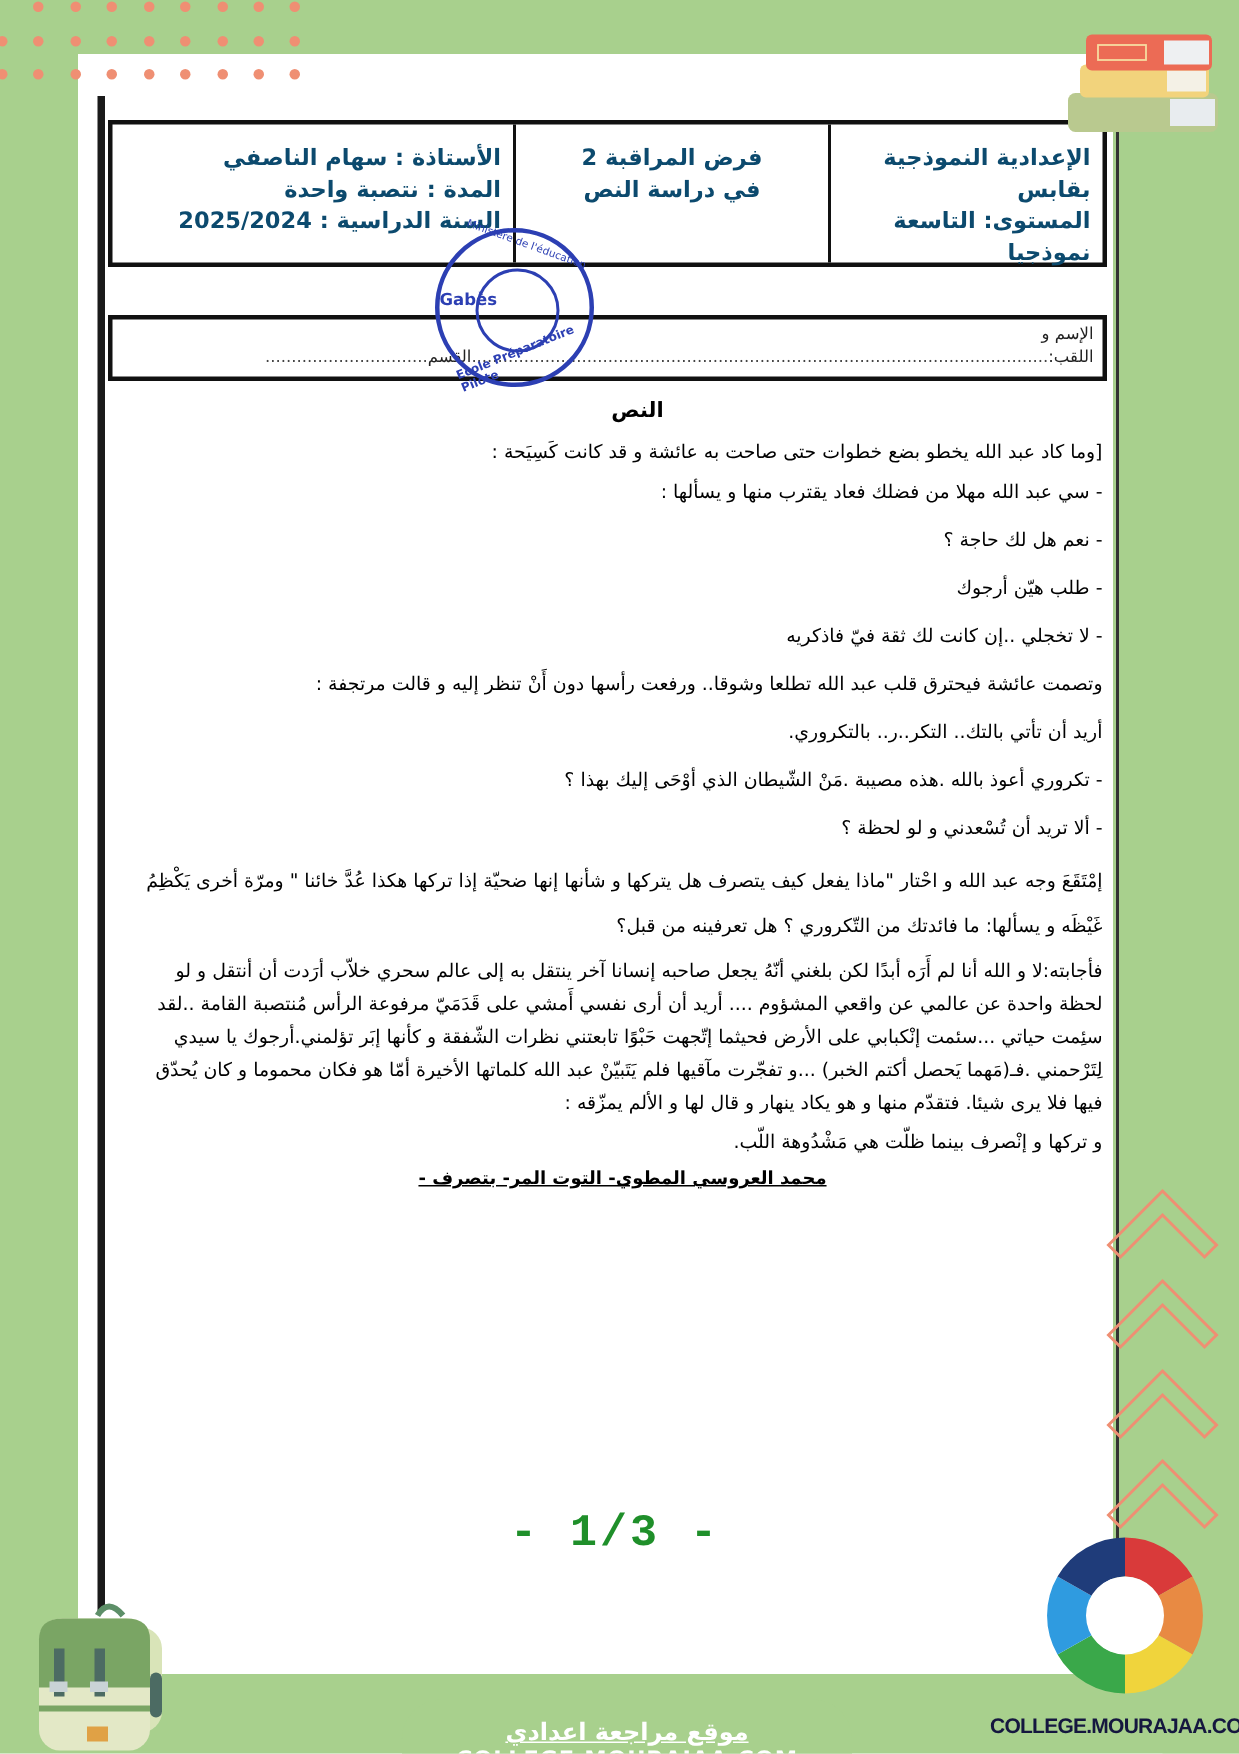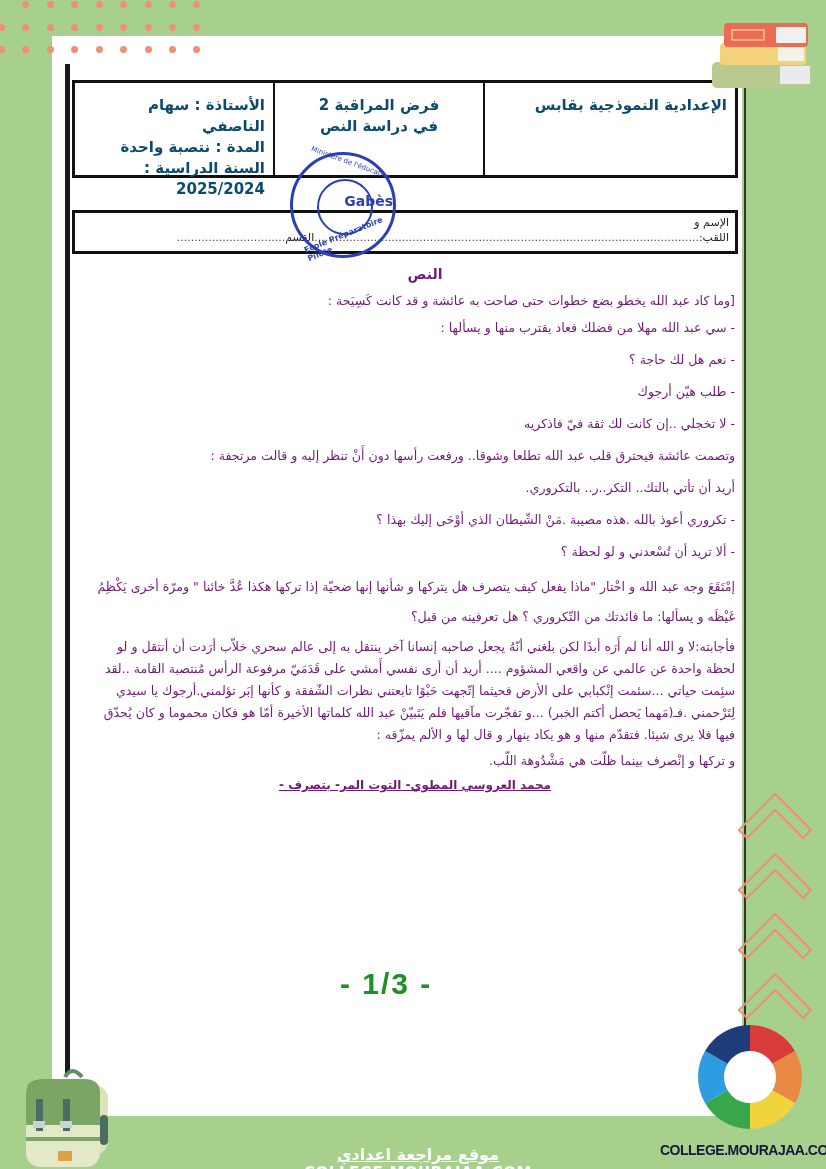--- a/index.html
+++ b/index.html
@@ -34,59 +34,59 @@
   .paper-edge-left { position:absolute; left:65px; top:64px; width:5px; height:1010px; background:#1a1a1a; }
   .paper-edge-right { position:absolute; left:744px; top:70px; width:2px; height:990px; background:#333; }
 
   
   .hdr {
     position:absolute; left:72px; top:80px; width:666px; height:98px;
     border:3px solid #111; box-sizing:border-box; display:flex; flex-direction:row-reverse;
     direction:rtl;
   }
   .hdr-cell { box-sizing:border-box; padding:12px 8px; font-weight:bold; color:#0c4a6e; font-size:15px; line-height:21px; }
-  .hdr-school { width:252px; border-left:2px solid #111; }
+  .hdr-school { width:183px; border-left:2px solid #111; }
   .hdr-exam { width:210px; border-left:2px solid #111; text-align:center; }
   .hdr-teacher { flex:1; }
 
   
   .namebox {
     position:absolute; left:72px; top:210px; width:666px; height:44px;
     border:3px solid #111; box-sizing:border-box; direction:rtl;
     font-size:11px; color:#222; padding:3px 6px;
   }
   .namebox .row2 { margin-top:2px; white-space:nowrap; overflow:hidden; }
   .dotsline { letter-spacing:1px; color:#444; }
 
   
   .stamp {
     position:absolute; left:290px; top:152px; width:106px; height:106px;
     border:3px solid #2c3fb3; border-radius:50%; box-sizing:border-box;
     color:#2c3fb3;
   }
   .stamp-inner { position:absolute; left:24px; top:24px; width:52px; height:52px; border:2px solid #2c3fb3; border-radius:50%; }
-  .stamp-city { position:absolute; left:0; width:100%; top:38px; text-align:right; font-size:14px; font-weight:bold; }
+  .stamp-city { position:absolute; left:0; width:100%; top:38px; text-align:left; font-size:11px; font-weight:bold; }
   .stamp-top { position:absolute; top:4px; left:16px; font-size:7px; transform:rotate(20deg); }
   .stamp-bottom { position:absolute; bottom:8px; left:10px; font-size:8px; font-weight:bold; transform:rotate(-22deg); }
 
   
   .body {
     position:absolute; left:95px; top:266px; width:640px;
-    direction:rtl; text-align:right; color:#701a75;
+    direction:rtl; text-align:right; color:#000000;
     font-family:"DejaVu Sans", sans-serif; font-size:12.6px;
   }
   .title { text-align:center; font-weight:bold; font-size:14px; margin-bottom:8px; margin-right:-20px; }
   .line { height:32px; line-height:32px; white-space:nowrap; }
   .line.tight { height:22px; line-height:22px; white-space:nowrap; }
   .line.wrap { height:auto; white-space:normal; line-height:22px; }
   .author { text-align:center; font-weight:bold; margin-top:6px; font-size:12px;text-decoration:underline; }
 
   .pagenum {
-    position:absolute; left:340px; top:967px; color:#1f8f2a;
-    font-size:30px; font-family:Liberation Sans, sans-serif; font-weight:bold;
+    position:absolute; left:340px; top:1006px; color:#1f8f2a;
+    font-size:30px; font-family:Liberation Mono, monospace; font-weight:bold;
     letter-spacing:2px;
   }
 
   
   .right-band { position:absolute; left:775px; top:0; width:51px; height:1169px; background:#a8d08d; }
   .chevrons { position:absolute; left:735px; top:790px; width:90px; height:230px; }
 
   
   .books { position:absolute; left:700px; top:10px; width:120px; height:85px; }
   
@@ -139,20 +139,21 @@
 </div>
 
 <div class="banner banner-top">
   <div class="ar">موقع مراجعة اعدادي</div>
   <div class="en">COLLEGE.MOURAJAA.COM</div>
 </div>
 
 <div class="hdr" style="flex-direction:row; direction:rtl;">
   <div class="hdr-cell hdr-school">
     <div>الإعدادية النموذجية بقابس</div>
+    <div>المستوى: التاسعة نموذجيا</div>
   </div>
   <div class="hdr-cell hdr-exam">
     <div>فرض المراقبة 2</div>
     <div>في دراسة النص</div>
   </div>
   <div class="hdr-cell hdr-teacher">
     <div>الأستاذة : سهام الناصفي</div>
     <div>المدة : نتصبة واحدة</div>
     <div>السنة الدراسية : 2025/2024</div>
   </div>

